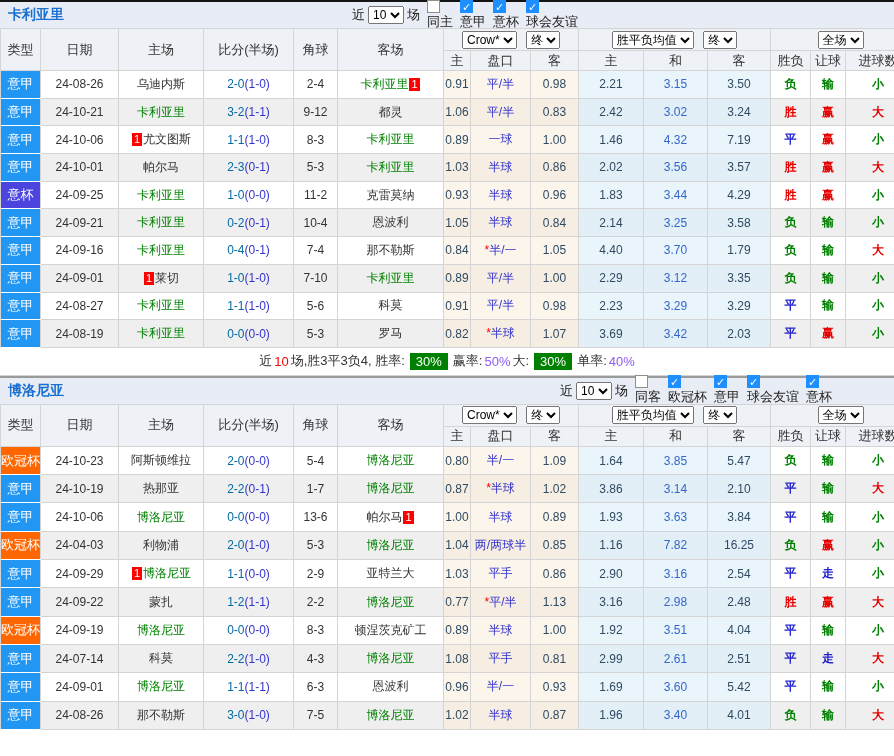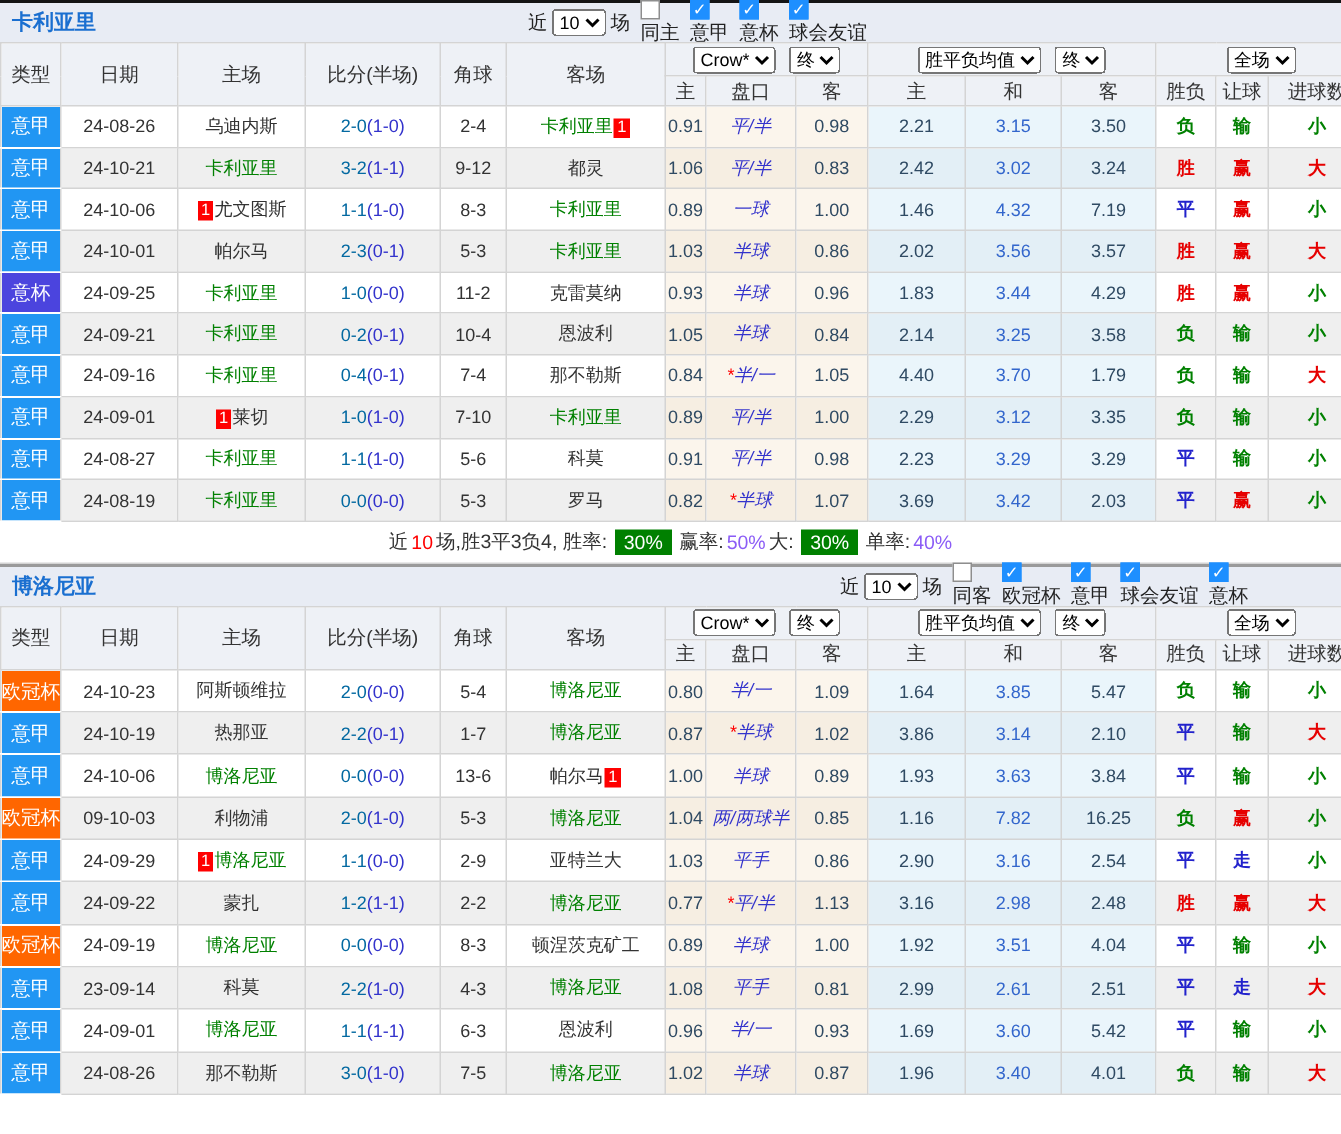--- a/index.html
+++ b/index.html
@@ -40,21 +40,21 @@
   td.plain { color: #333; background: #fff; }
   td.lg { color: #fff; border-bottom: 1px solid #fff; font-size: 13px; }
   .lg-blue { background: #2196f3; }
   .lg-orange { background: #ff6600; }
   .lg-purple { background: #4b44de; }
   .t-green { color: #008000; }
   .card1 { background: #ff0000; color: #fff; font-size: 11px; line-height: 13px; padding: 0 2px; margin: 0 1px; display: inline-block; }
   .ft { color: #0369a1; }
   .ht { color: #3333cc; }
   td.c-hc { background: #fbf5ec; color: #2f4a63; }
-  td.c-hc.hcap { color: #3333cc; font-style: italic; }
+  td.c-hc.hcap { color: #3333cc; }
   .star { color: #ff0000; }
   td.c-eu { background: #eaf5fb; color: #2f4a63; }
   td.c-eu.draw { color: #3366cc; }
   td.res { background: #fff; font-weight: bold; }
   .c-red { color: #e60000; }
   .c-blue { color: #2222cc; }
   .c-green { color: #008000; }
   tr.even td.plain, tr.even td.res { background: #efefef; }
   tr.even td.c-hc { background: #f6eee2; }
   tr.even td.c-eu { background: #e3eff6; }
@@ -461,21 +461,21 @@
           <td class="c-hc">0.89</td>
           <td class="c-eu">1.93</td>
           <td class="c-eu draw">3.63</td>
           <td class="c-eu">3.84</td>
           <td class="res c-blue">平</td>
           <td class="res c-green">输</td>
           <td class="res c-green">小</td>
         </tr>
         <tr class="even">
           <td class="lg lg-orange">欧冠杯</td>
-          <td class="plain">09-10-03</td>
+          <td class="plain">24-04-03</td>
           <td class="plain"><span>利物浦</span></td>
           <td class="plain"><span class="ft">2-0</span><span class="ht">(1-0)</span></td>
           <td class="plain">5-3</td>
           <td class="plain"><span class="t-green">博洛尼亚</span></td>
           <td class="c-hc">1.04</td>
           <td class="c-hc hcap">两/两球半</td>
           <td class="c-hc">0.85</td>
           <td class="c-eu">1.16</td>
           <td class="c-eu draw">7.82</td>
           <td class="c-eu">16.25</td>
@@ -529,21 +529,21 @@
           <td class="c-hc">1.00</td>
           <td class="c-eu">1.92</td>
           <td class="c-eu draw">3.51</td>
           <td class="c-eu">4.04</td>
           <td class="res c-blue">平</td>
           <td class="res c-green">输</td>
           <td class="res c-green">小</td>
         </tr>
         <tr class="even">
           <td class="lg lg-blue">意甲</td>
-          <td class="plain">23-09-14</td>
+          <td class="plain">24-07-14</td>
           <td class="plain"><span>科莫</span></td>
           <td class="plain"><span class="ft">2-2</span><span class="ht">(1-0)</span></td>
           <td class="plain">4-3</td>
           <td class="plain"><span class="t-green">博洛尼亚</span></td>
           <td class="c-hc">1.08</td>
           <td class="c-hc hcap">平手</td>
           <td class="c-hc">0.81</td>
           <td class="c-eu">2.99</td>
           <td class="c-eu draw">2.61</td>
           <td class="c-eu">2.51</td>

